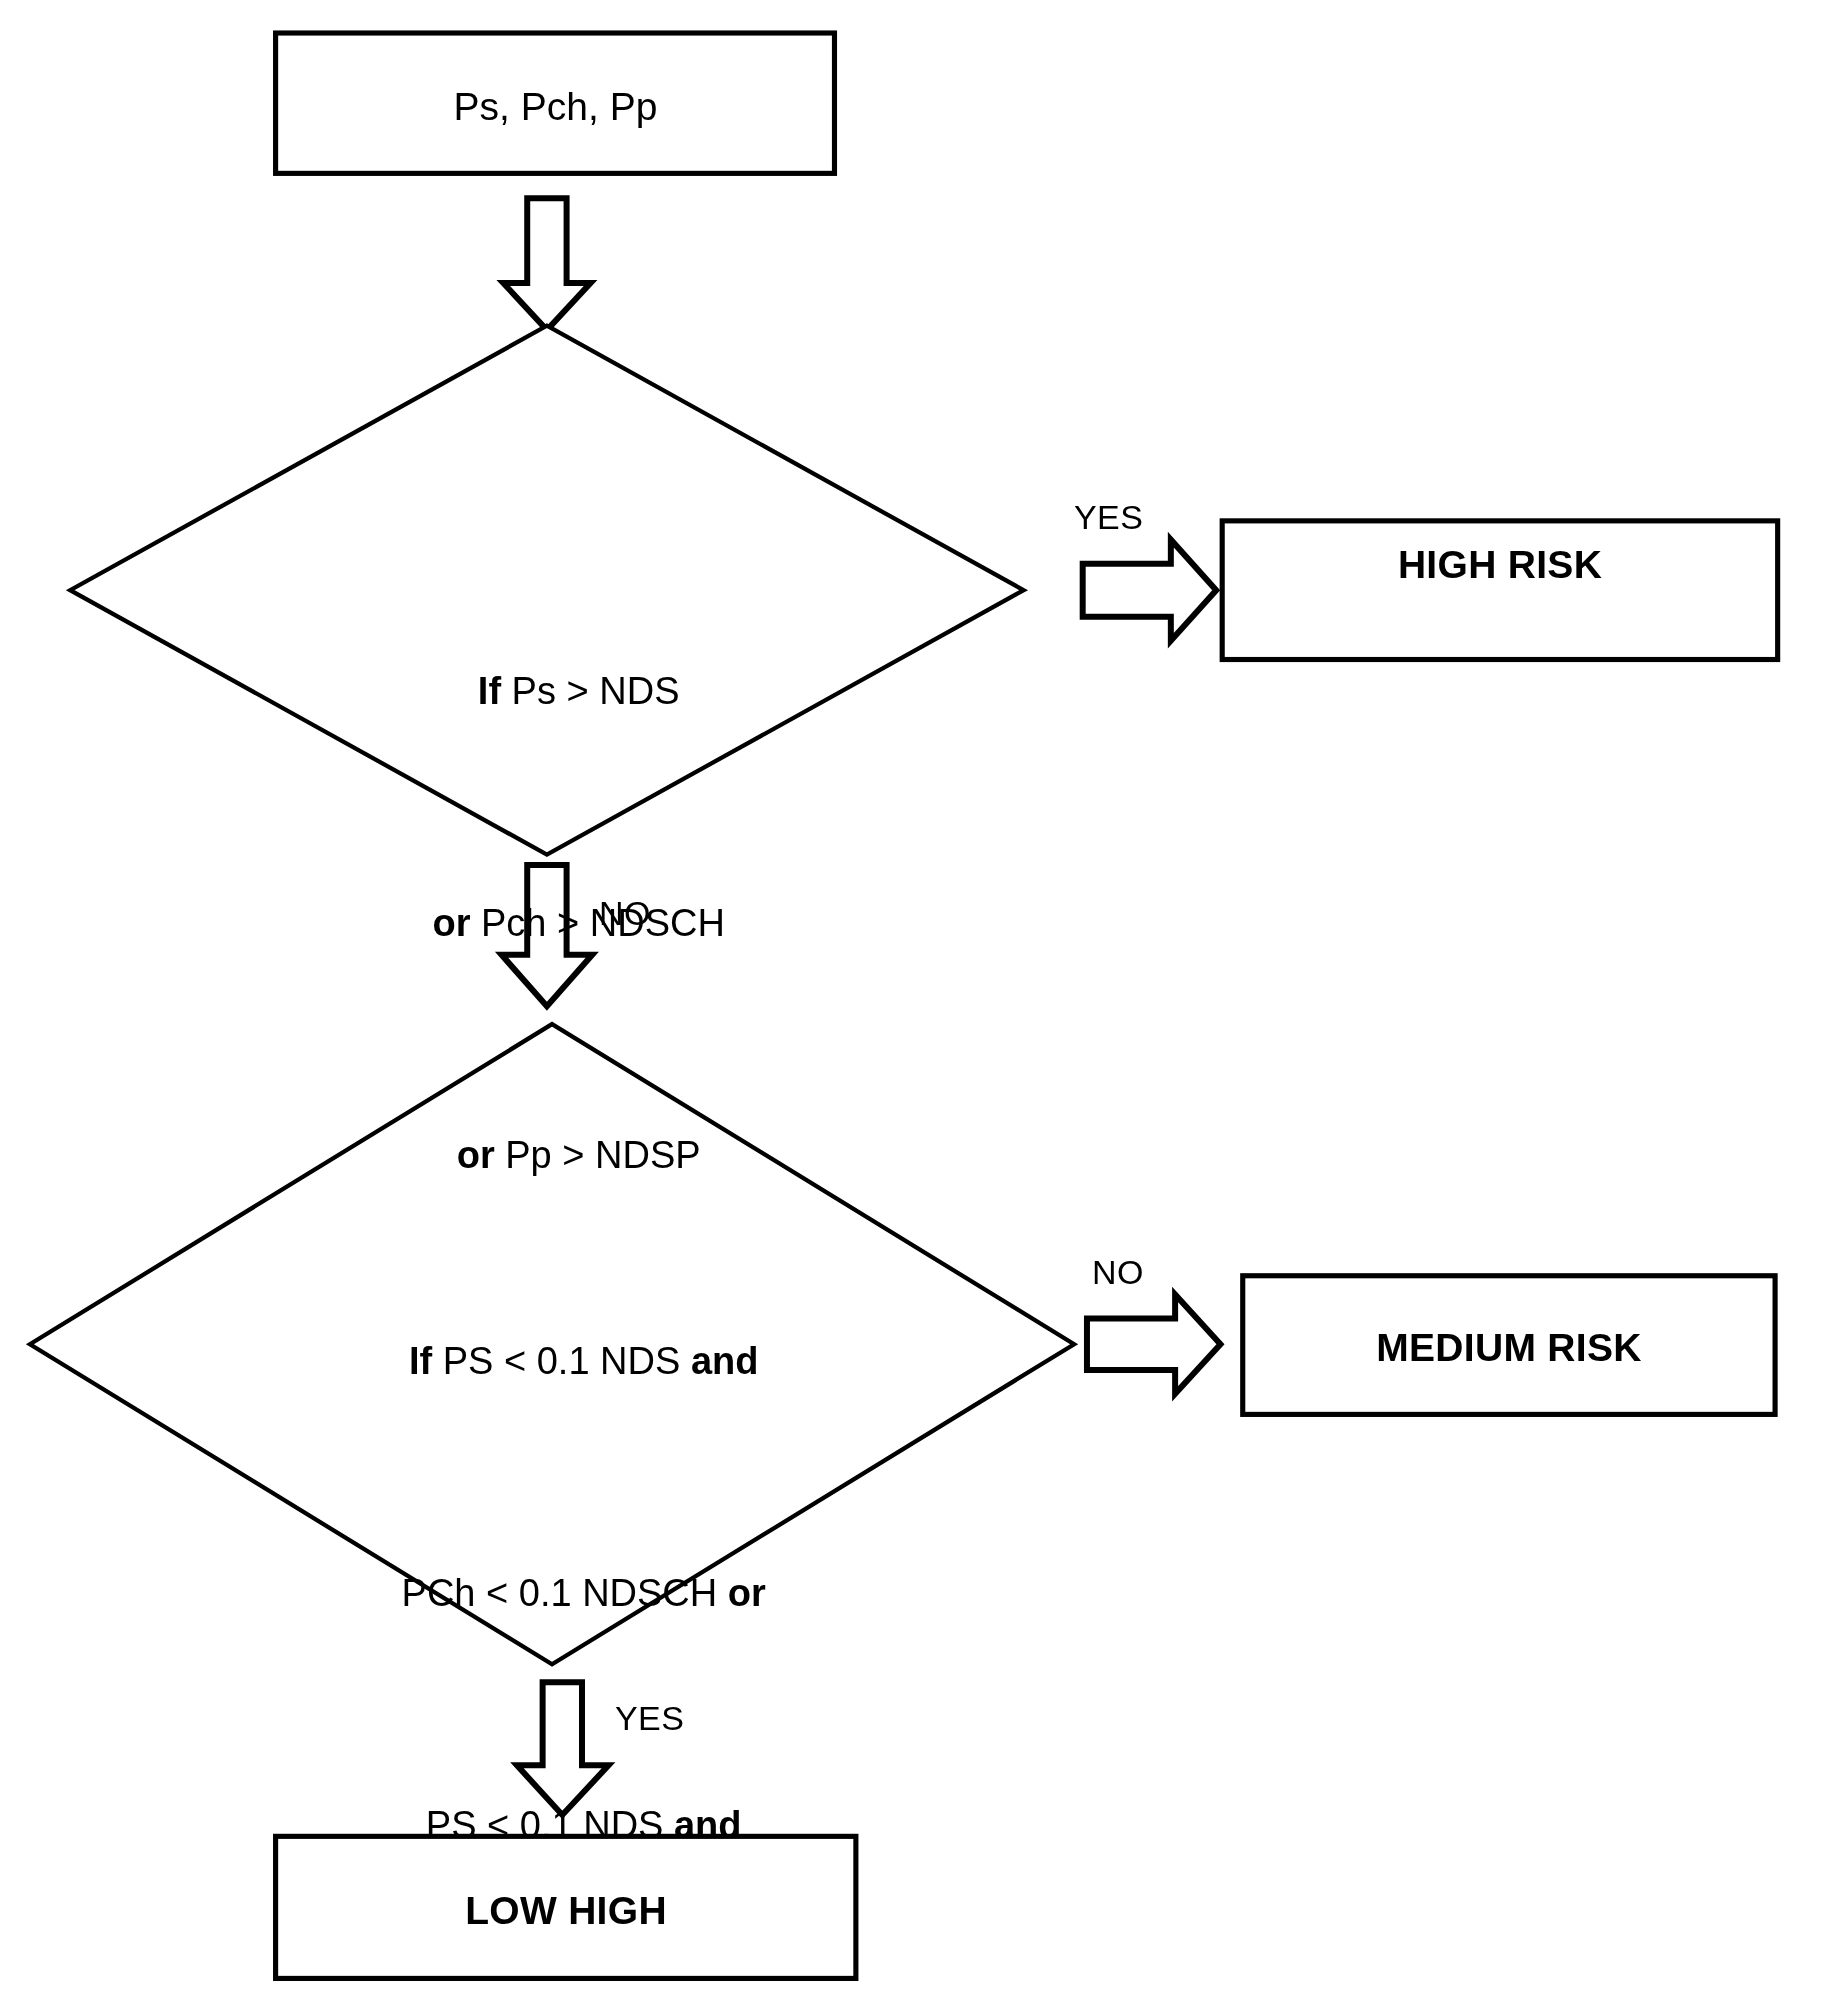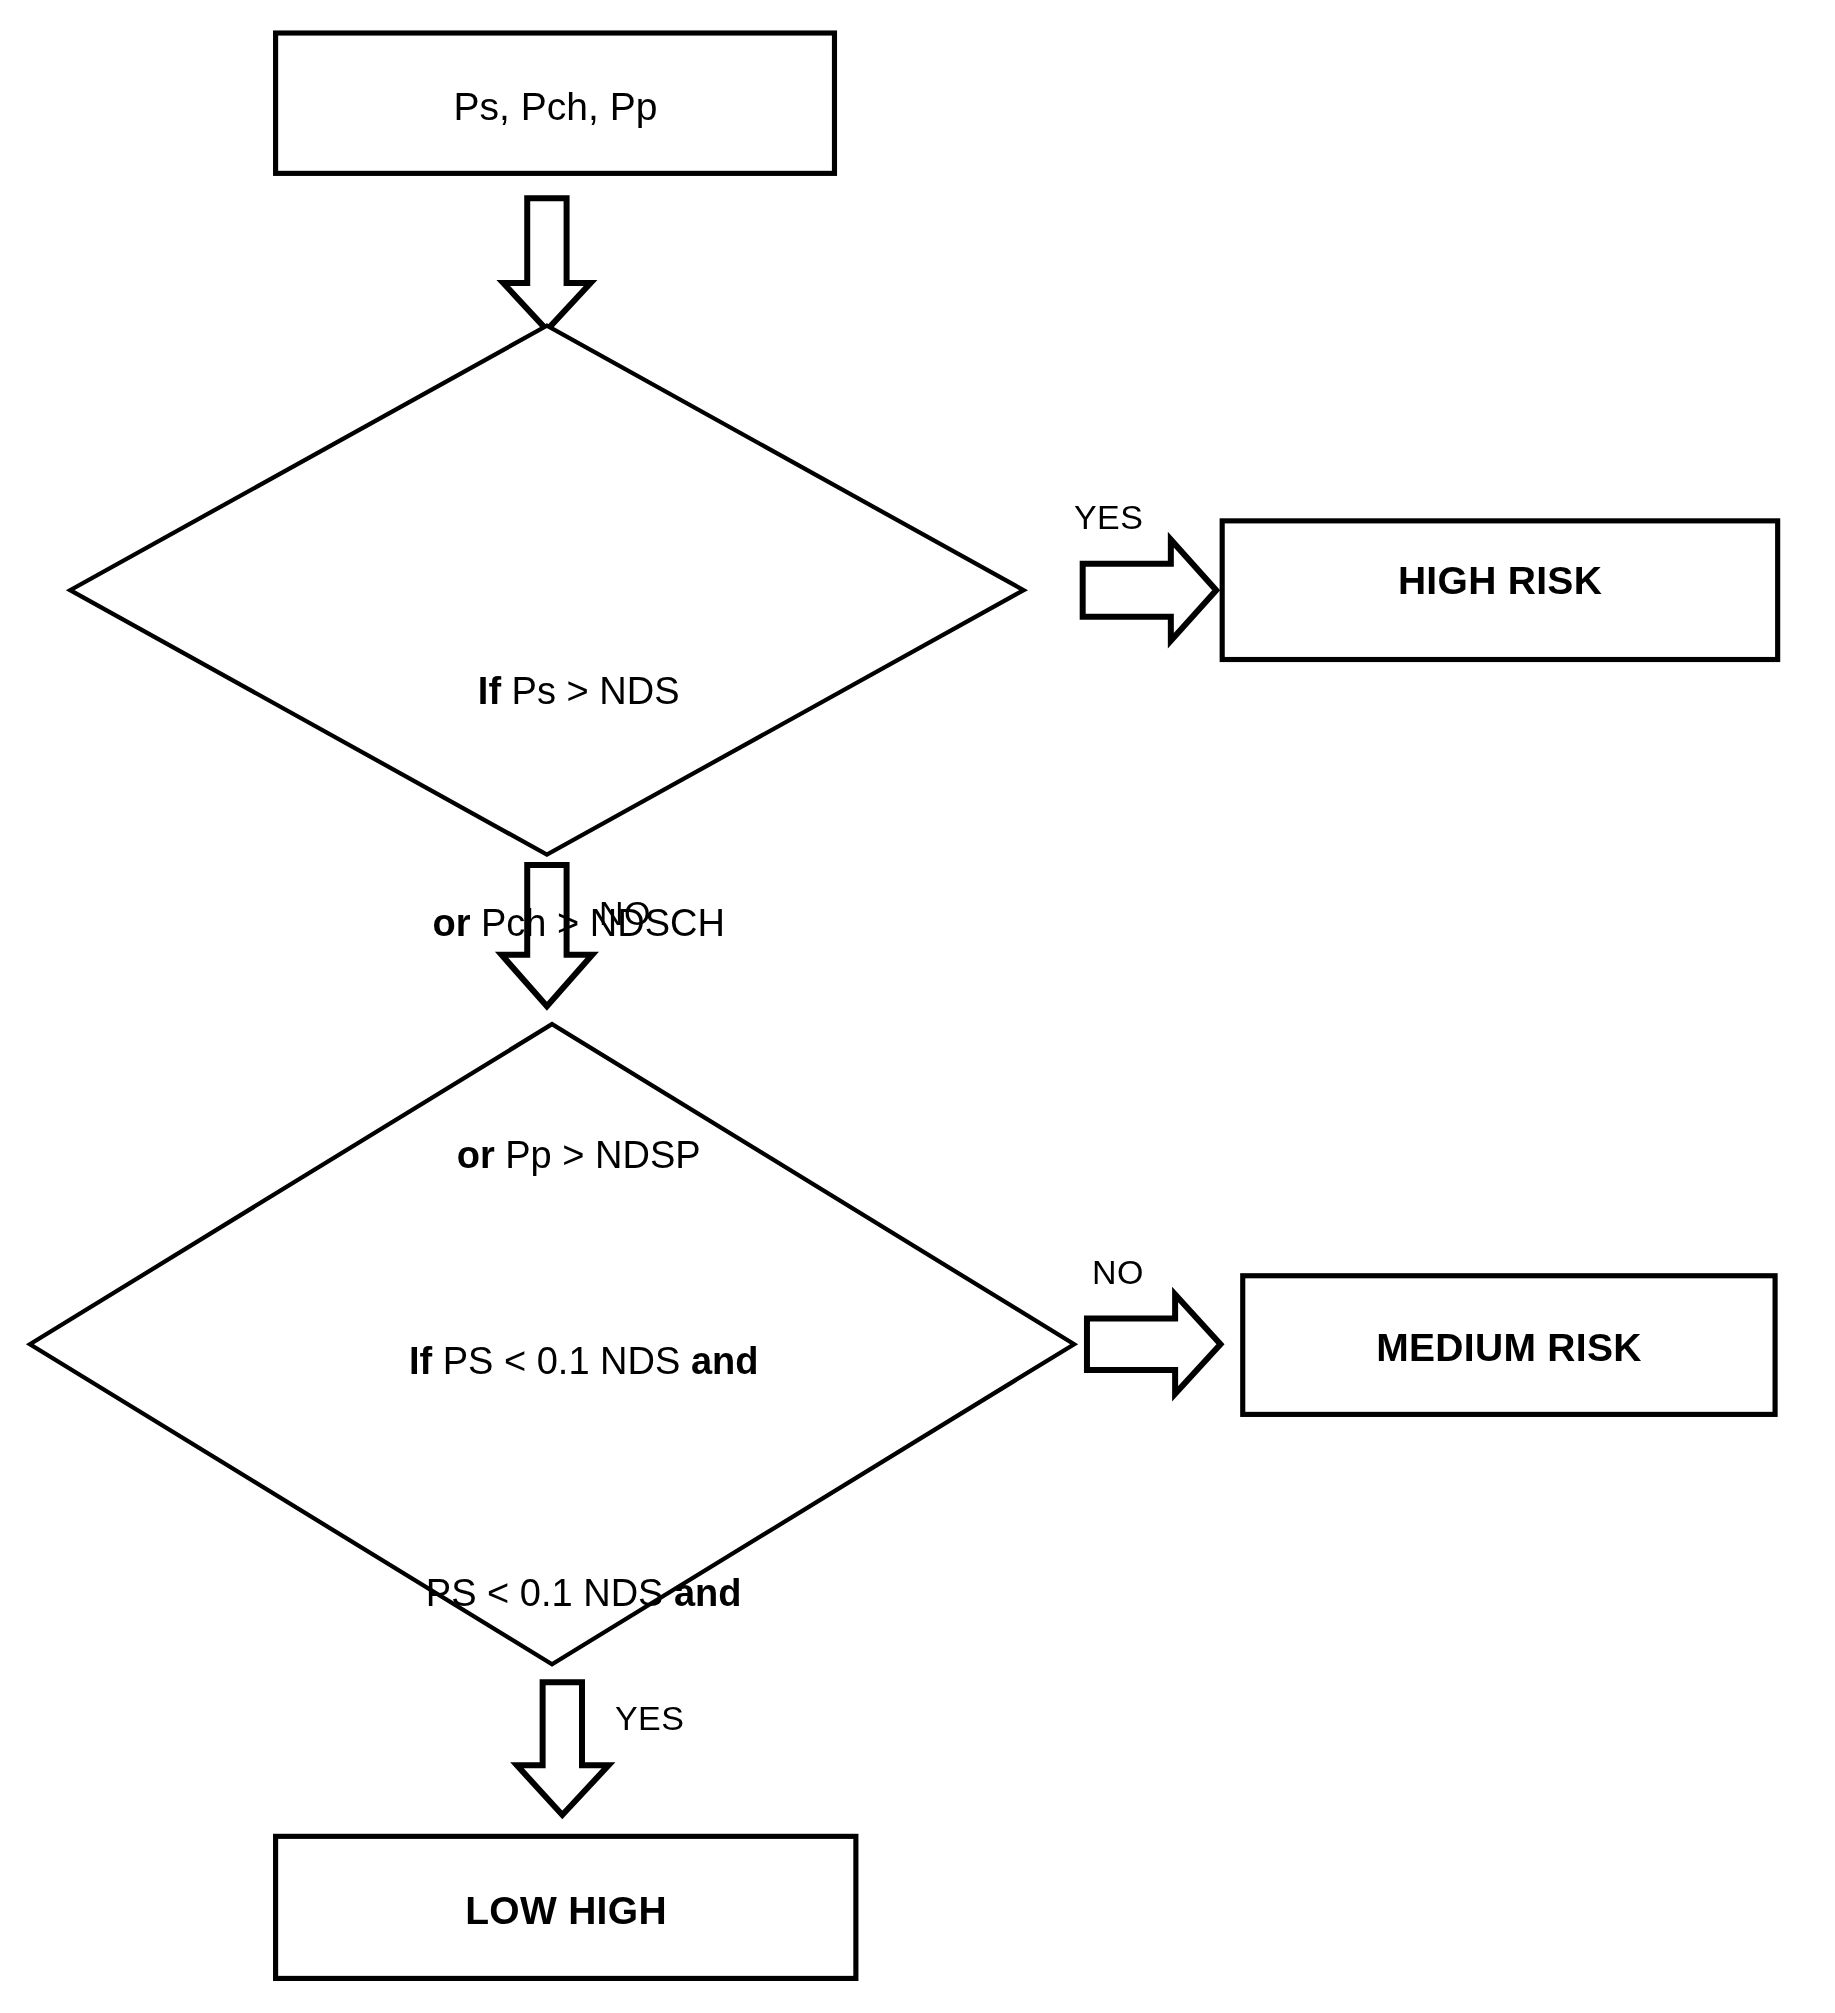--- a/index.html
+++ b/index.html
@@ -112,27 +112,30 @@
     <div>
       <span class="kw">or</span><span> Pch &gt; NDSCH</span>
     </div>
     <div>
       <span class="kw">or</span><span> Pp &gt; NDSP</span>
     </div>
   </div>
 
   <div class="txt edge-label" style="left:1074px; top:497px; width:137px; text-align:left;">YES</div>
 
-  <div class="txt box-text" style="left:1222px; top:558px; width:556px;">HIGH RISK</div>
+  <div class="txt box-text" style="left:1222px; top:542px; width:556px;">HIGH RISK</div>
 
   <div class="txt edge-label" style="left:599px; top:893px; width:137px; text-align:left;">NO</div>
 
   <div class="txt diamond-text" style="left:295px; top:1199px; width:514px;">
     <div>
       <span class="kw">If</span><span> PS &lt; 0.1 NDS </span><span class="kw">and</span>
+    </div>
+    <div>
+      <span>PCh &lt; 0.1 NDSCH </span><span class="kw">or</span>
     </div>
     <div>
       <span>PS &lt; 0.1 NDS </span><span class="kw">and</span>
     </div>
     <div>
       
     </div>
     
   </div>
 

